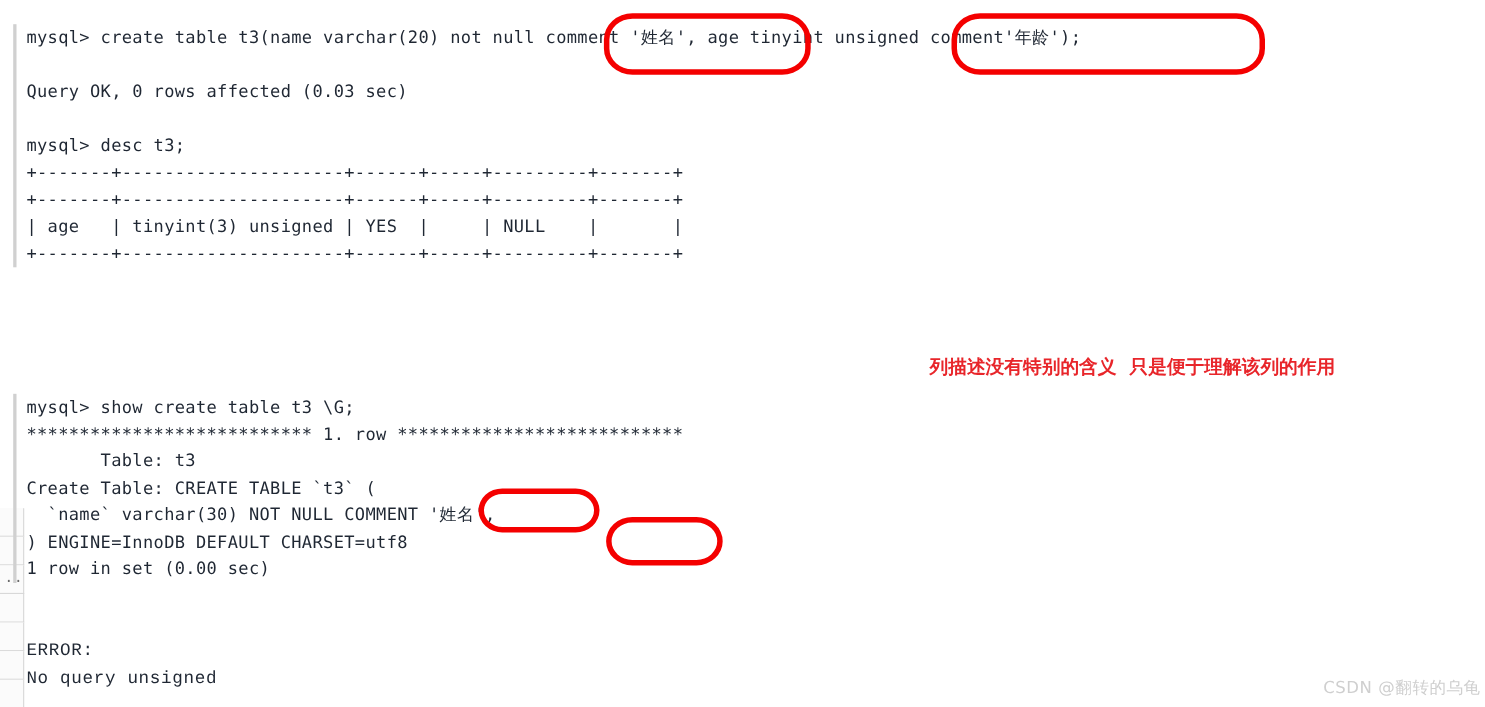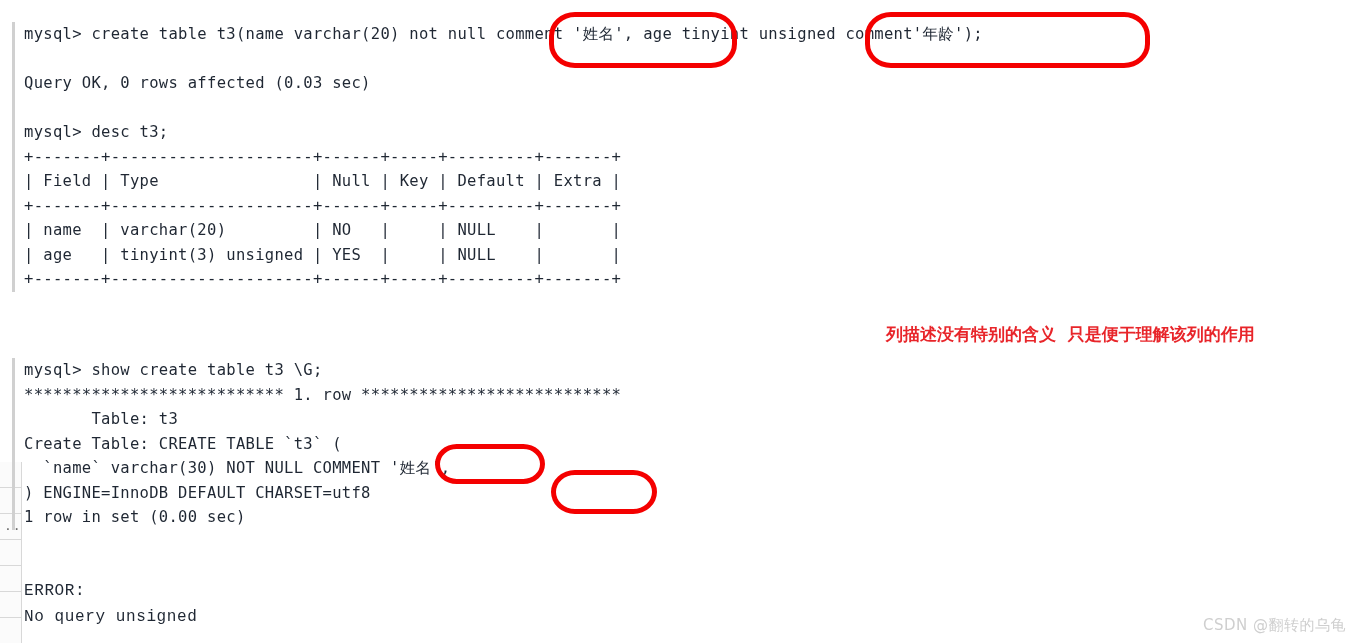--- a/index.html
+++ b/index.html
@@ -127,23 +127,21 @@
   </div>
   <div class="ghost-dots">..</div>
 
   <div class="term-panel" id="panel-1">
     <div class="term-line">mysql&gt; create table t3(name varchar(20) not null comment '姓名', age tinyint unsigned comment'年龄');</div>
     <div class="term-line blank"></div>
     <div class="term-line">Query OK, 0 rows affected (0.03 sec)</div>
     <div class="term-line blank"></div>
     <div class="term-line">mysql&gt; desc t3;</div>
     <div class="term-line">+-------+---------------------+------+-----+---------+-------+</div>
-    <div class="term-line">| Field | Type                | Null | Key | Default | Extra |</div>
     <div class="term-line">+-------+---------------------+------+-----+---------+-------+</div>
-    <div class="term-line">| name  | varchar(20)         | NO   |     | NULL    |       |</div>
     <div class="term-line">| age   | tinyint(3) unsigned | YES  |     | NULL    |       |</div>
     <div class="term-line">+-------+---------------------+------+-----+---------+-------+</div>
   </div>
 
   <div class="term-panel" id="panel-2">
     <div class="term-line">mysql&gt; show create table t3 \G;</div>
     <div class="term-line">*************************** 1. row ***************************</div>
     <div class="term-line">       Table: t3</div>
     <div class="term-line">Create Table: CREATE TABLE `t3` (</div>
     <div class="term-line">  `name` varchar(30) NOT NULL COMMENT '姓名',</div>
@@ -157,19 +155,19 @@
   </div>
 
   <div class="annot" style="left:549px; top:12px; width:188px; height:56px;"></div>
 
   <div class="annot" style="left:865px; top:12px; width:285px; height:56px;"></div>
 
   <div class="annot" style="left:435px; top:444px; width:110px; height:40px;"></div>
 
   <div class="annot" style="left:551px; top:470px; width:106px; height:44px;"></div>
 
-  <div class="red-note" style="left:886px; top:254px;">
+  <div class="red-note" style="left:845px; top:254px;">
     <div>列描述没有特别的含义  只是便于理解该列的作用</div>
   </div>
 
   <div class="watermark">CSDN @翻转的乌龟</div>
 
 </div>
 
 </body></html>

